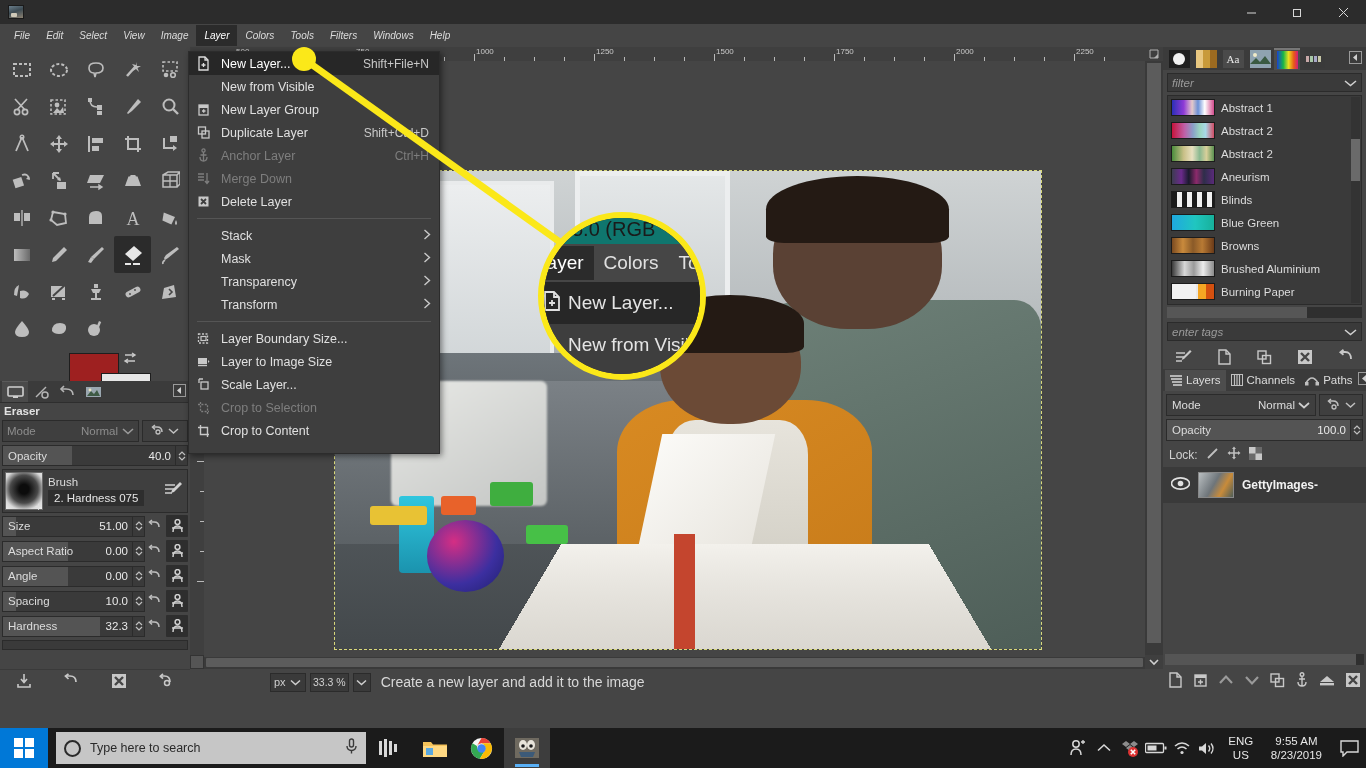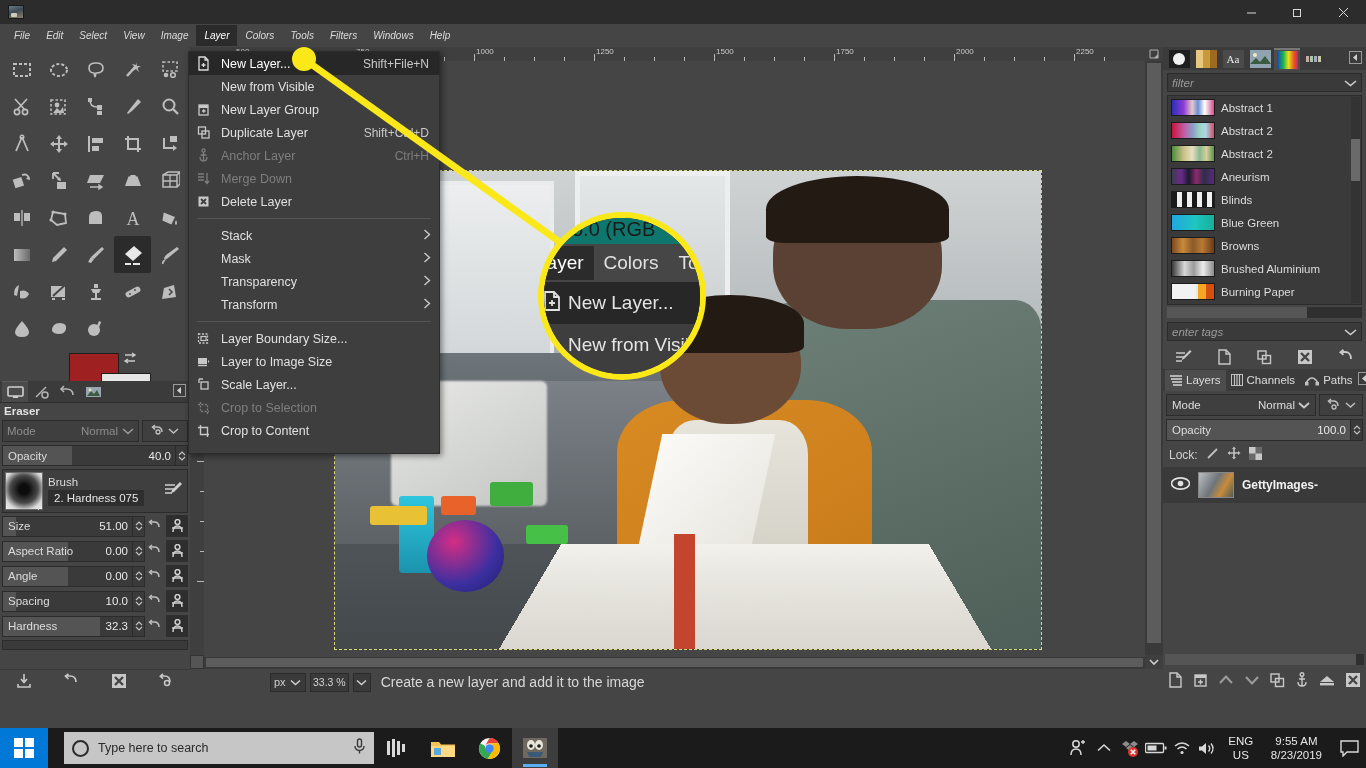--- a/index.html
+++ b/index.html
@@ -280,21 +280,21 @@
   .lm-acc{ margin-left:auto; padding-right:10px; font-size:12px; color:#c9c9c9;}
   .lm-item.dis .lm-acc{ color:#7e7e7e; }
   .lm-sep{ height:1px; background:#555; margin:5px 8px; }
   .lm-arrow{ margin-left:auto; padding-right:8px; color:#c9c9c9; }
 
   
   .taskbar{ position:absolute; left:0; bottom:0; width:1366px; height:40px;
       background:#1b1b1b; display:flex; align-items:center; }
   .startbtn{ width:48px;height:40px; background:#0078d7;
       display:flex;align-items:center;justify-content:center;}
-  .searchbox{ width:310px;height:32px; background:#c6c6c6; margin-left:16px;
+  .searchbox{ width:310px;height:32px; background:#c6c6c6; margin-left:8px;
       display:flex; align-items:center; padding:0 8px; color:#2a2a2a; font-size:12.5px;}
   .searchbox .circ{ width:17px;height:17px;border:2px solid #2a2a2a;border-radius:50%;
       margin-right:9px;}
   .searchbox .mic{ margin-left:auto; }
   .tbicon{ width:46px;height:40px; display:flex;align-items:center;justify-content:center;
       position:relative;}
   .tbicon.act{ background:#3d3d3d; }
   .tbicon .ul{ position:absolute; bottom:1px; left:11px; width:24px; height:3px;
       background:#59b0f6; }
   .tray{ margin-left:auto; display:flex; align-items:center; height:40px; }

